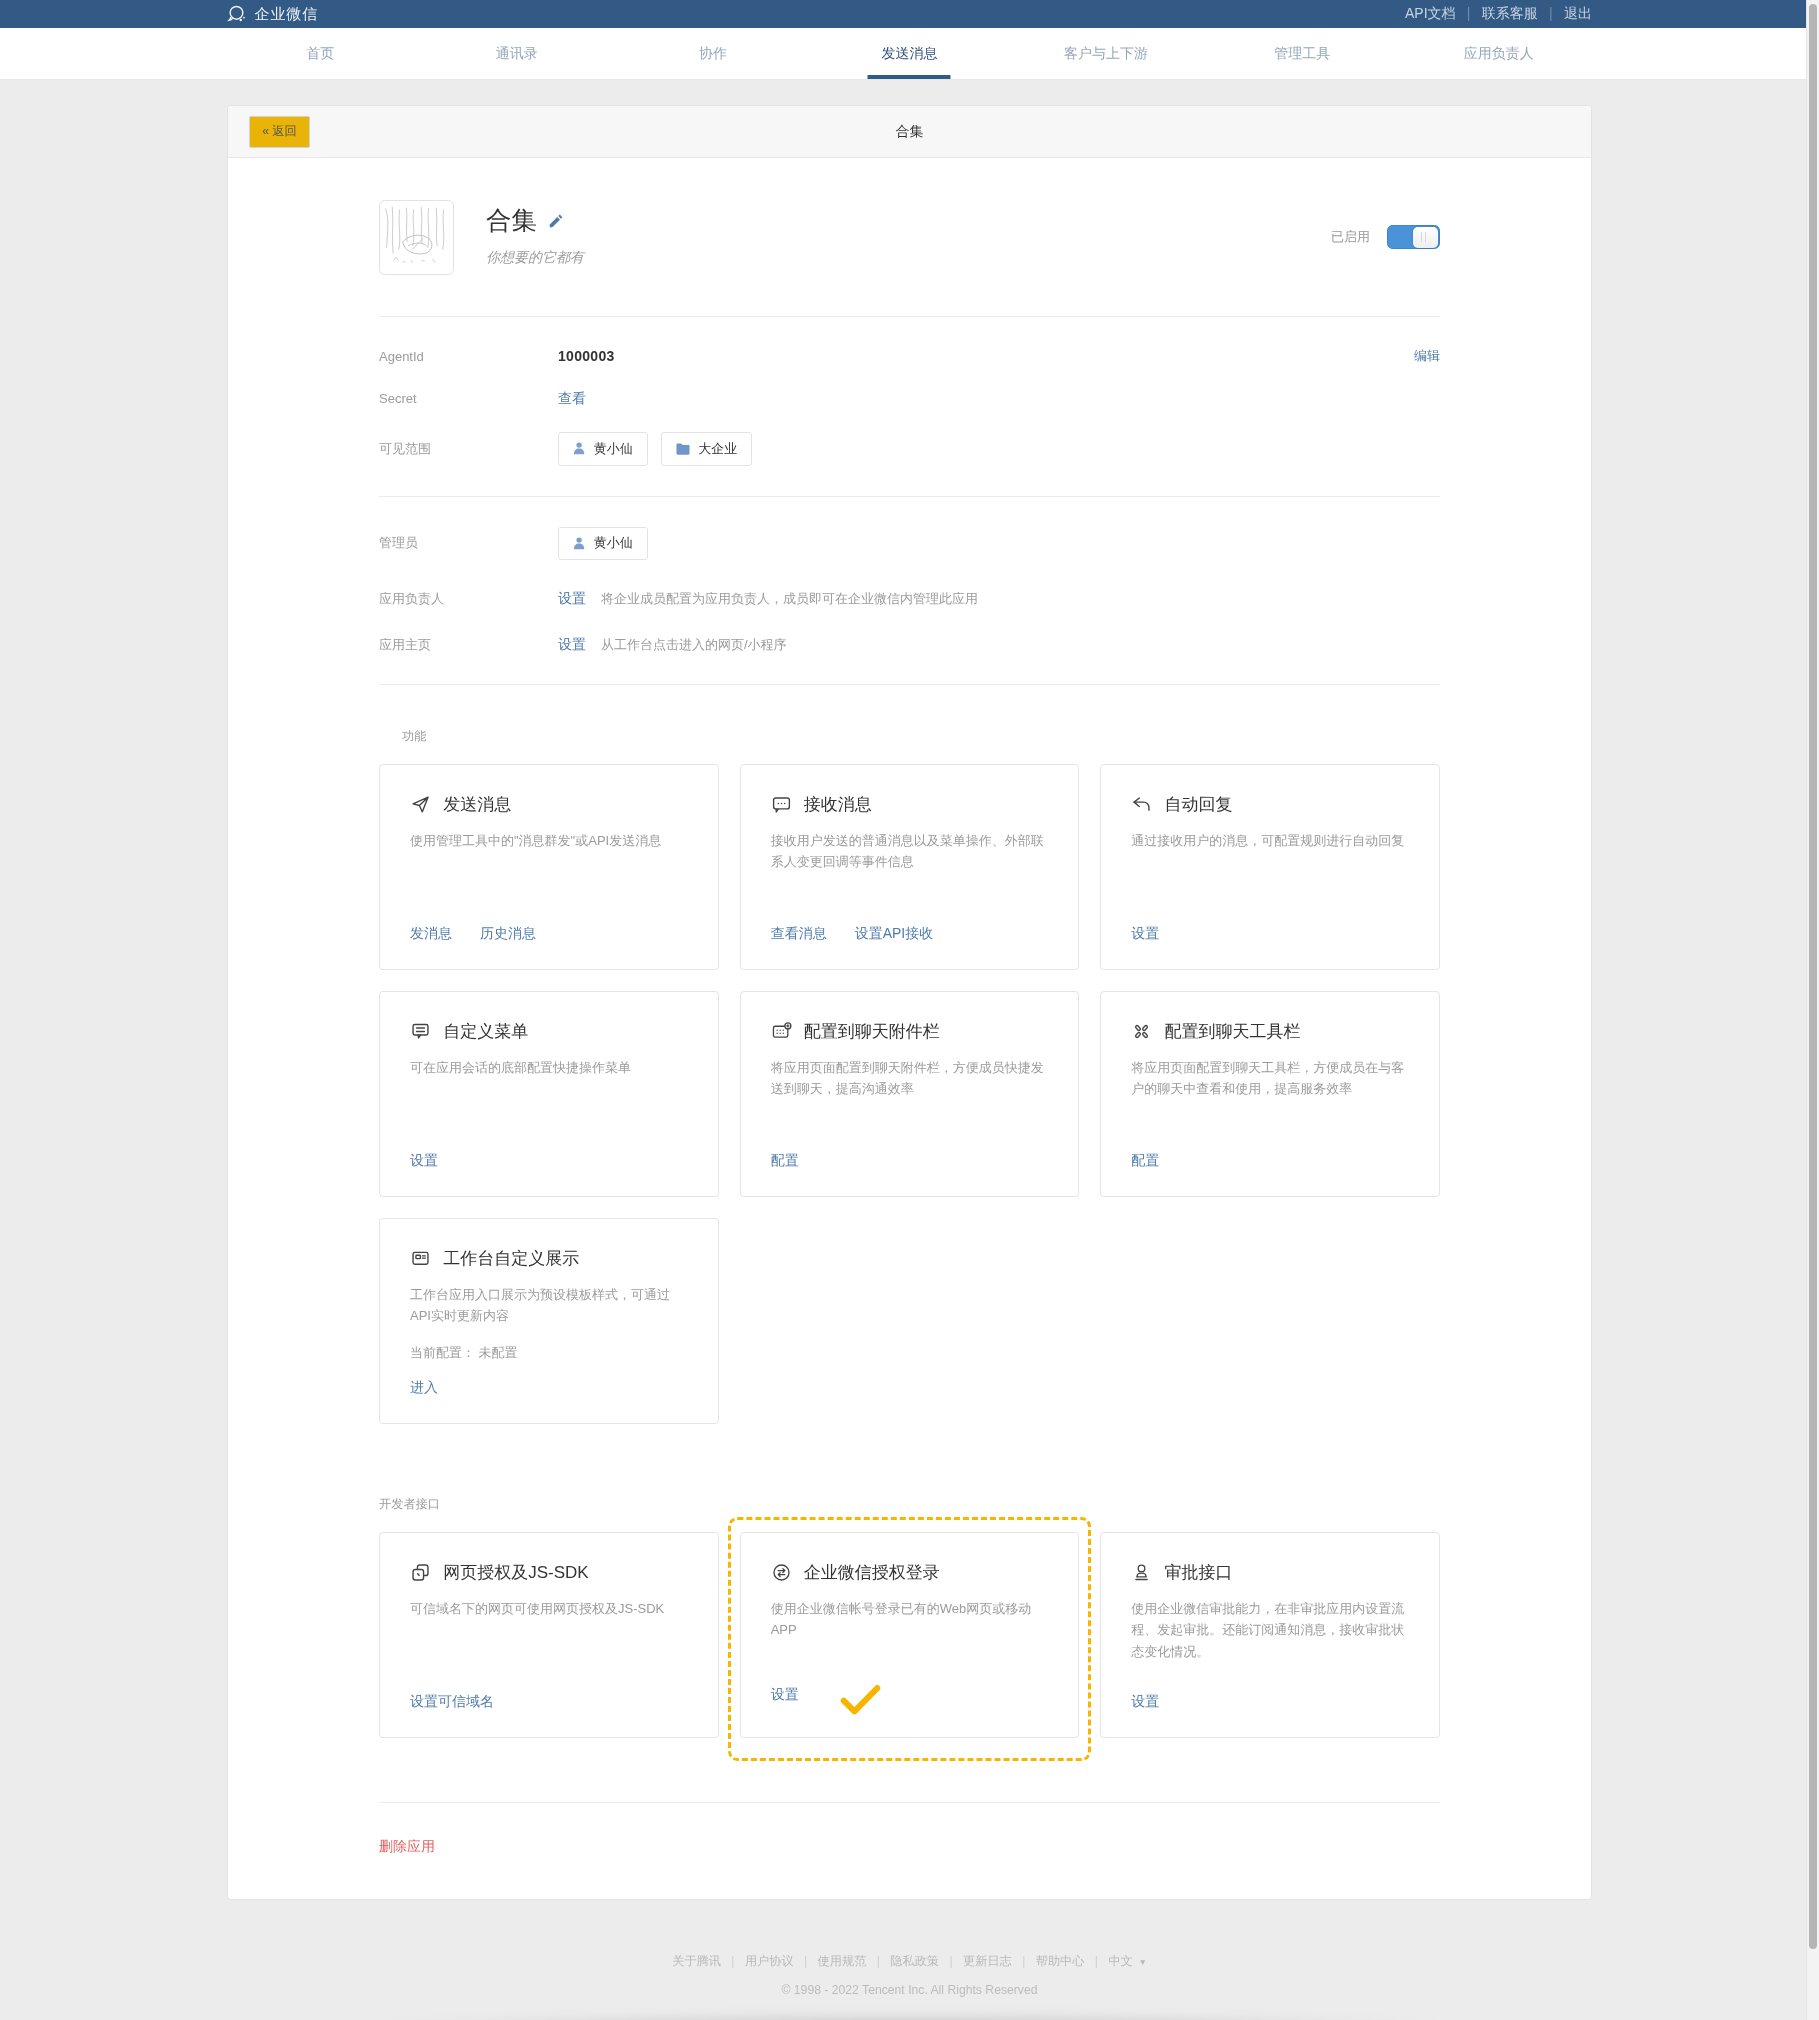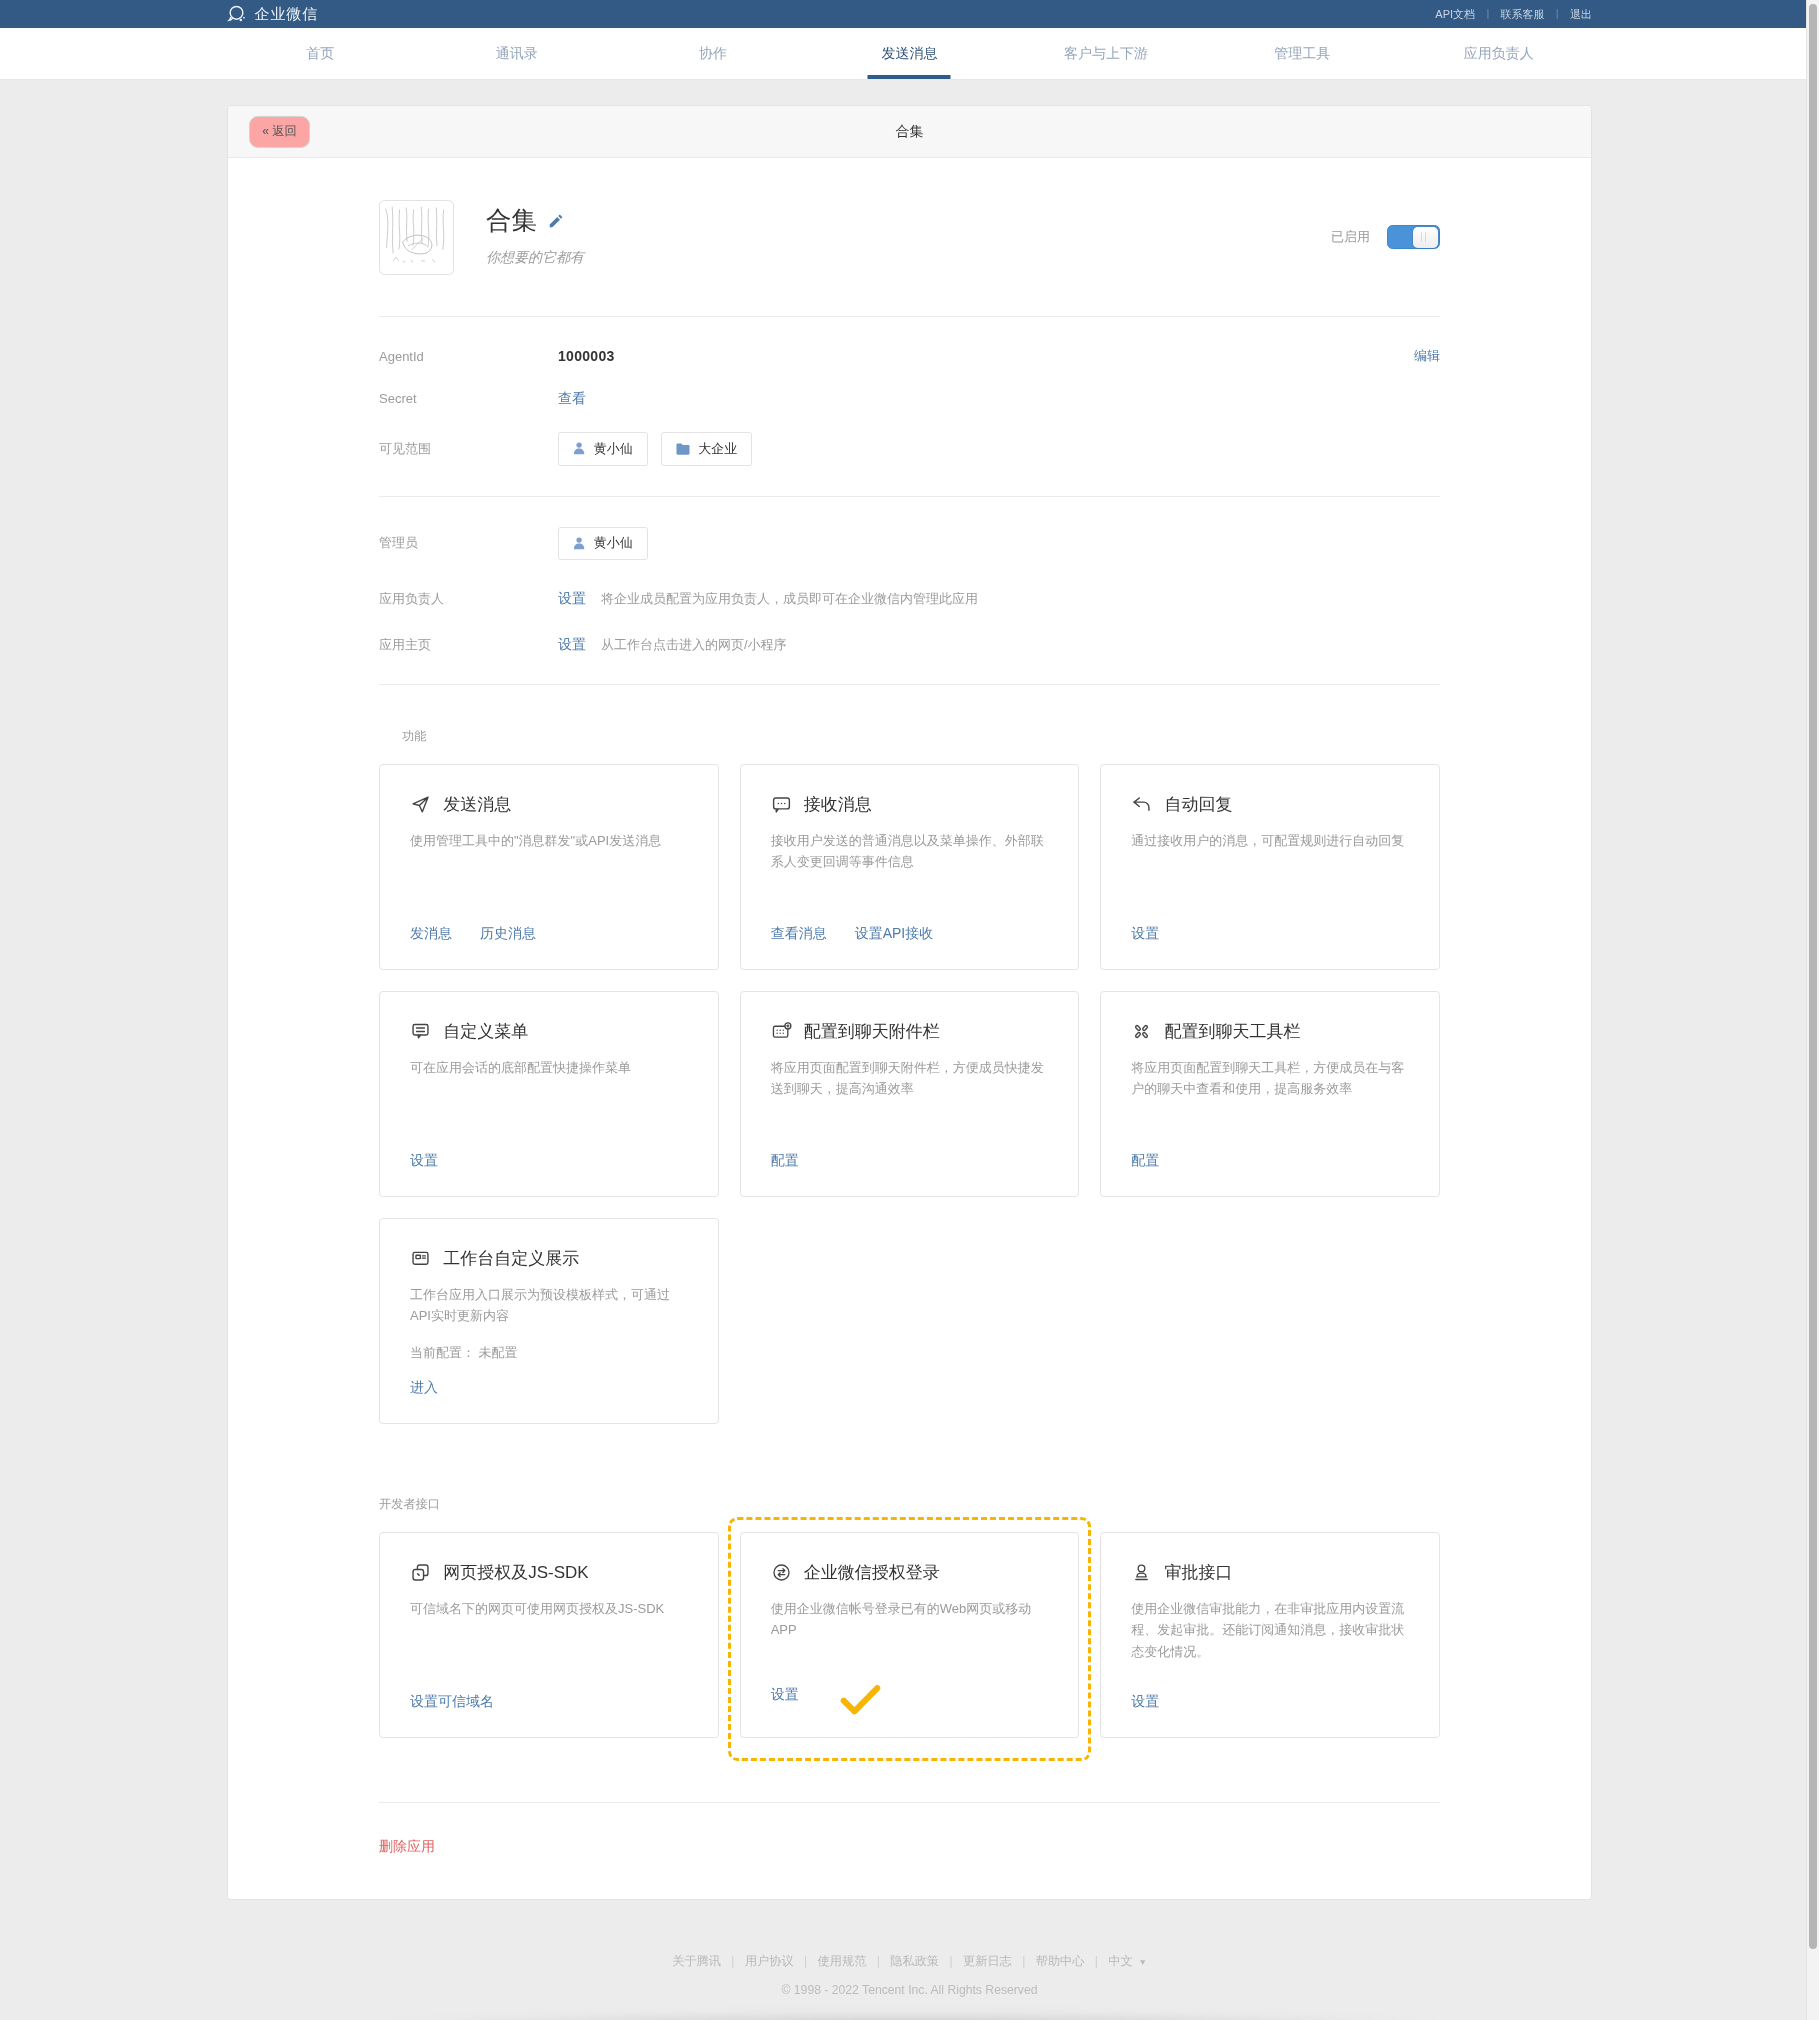--- a/index.html
+++ b/index.html
@@ -12,21 +12,21 @@
     display:flex; flex-direction:column;
   }
   
   .topbar {
     height:28px; background:#325a85; flex:0 0 auto;
     display:flex; align-items:center;
   }
   .topbar-inner { width:1365px; margin:0 auto; display:flex; align-items:center; }
   .brand { display:flex; align-items:center; gap:7.5px; color:#eef3f8; font-size:15px; letter-spacing:0.9px; }
   .brand svg { display:block; }
-  .topbar-links { margin-left:auto; display:flex; align-items:flex-start; font-size:11px; color:#c9d5e3; }
+  .topbar-links { margin-left:auto; display:flex; align-items:flex-start; font-size:14px; color:#c9d5e3; }
   .topbar-links .tlink { cursor:pointer; }
   .topbar-links .tsep { margin:0 11.3px; color:#6d8cab; }
   
   .nav { height:52px; background:#fff; flex:0 0 auto; border-bottom:0.9px solid #e7e7e7; }
   .nav-inner { width:1375px; margin:0 auto; height:100%; display:flex; }
   .nav-item {
     flex:1 1 0; display:flex; align-items:center; justify-content:center;
     font-size:14px; color:#95a5ba; position:relative; cursor:pointer;
   }
   .nav-item.active { color:#2c4f78; }
@@ -39,21 +39,21 @@
     width:1365px; margin:25.4px auto 0; background:#fff;
     border:0.9px solid #e3e3e3; border-radius:3.8px; flex:0 0 auto;
   }
   .panel-header {
     height:52px; background:#f7f7f7; border-bottom:0.9px solid #e9e9e9;
     border-radius:3.8px 3.8px 0 0; position:relative;
     display:flex; align-items:center; justify-content:center;
   }
   .back-btn {
     position:absolute; left:21px; top:50%; transform:translateY(-50%);
-    background:#fca5a5; border:0.9px solid #d4d4d4; border-radius:9px;
+    background:#eab308; border:0.9px solid #d4d4d4; border-radius:2px;
     font-size:12.2px; color:#555; padding:6.6px 12.2px; cursor:pointer;
   }
   .panel-title { font-size:14px; color:#333; }
   .panel-body { padding:42px 151px 43px; }
   .divider { border-top:0.9px solid #ebebeb; }
   
   .app-head { display:flex; align-items:flex-start; }
   .app-avatar {
     width:75px; height:75px; border:0.9px solid #e2e2e2; border-radius:5.6px;
     background:#fff; overflow:hidden; flex:0 0 auto;

